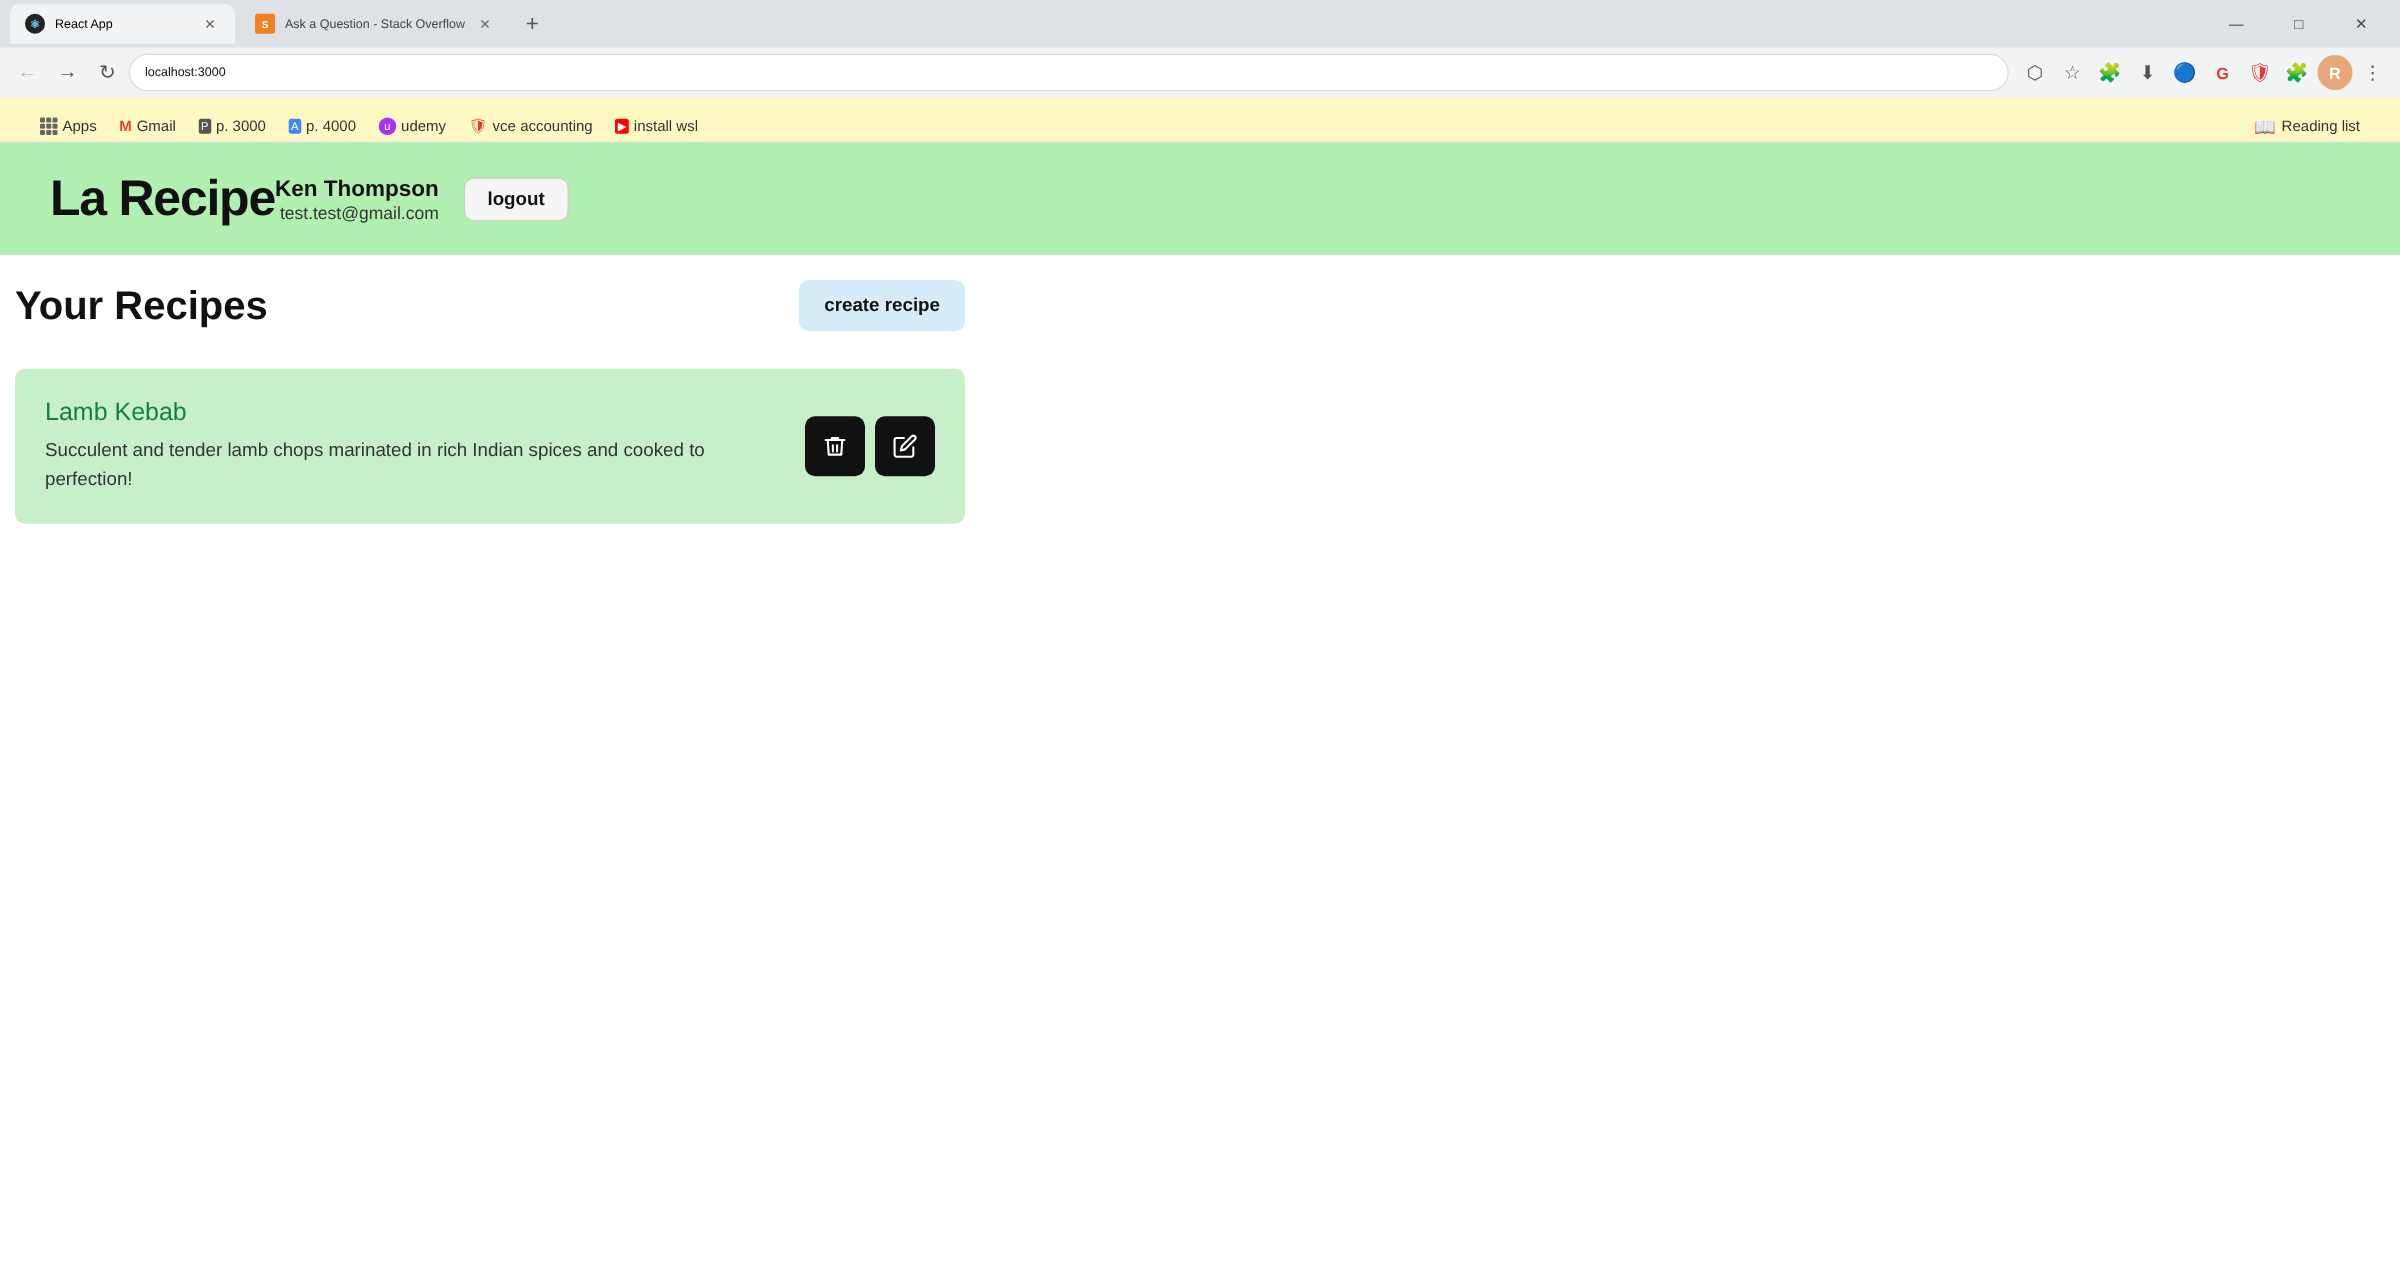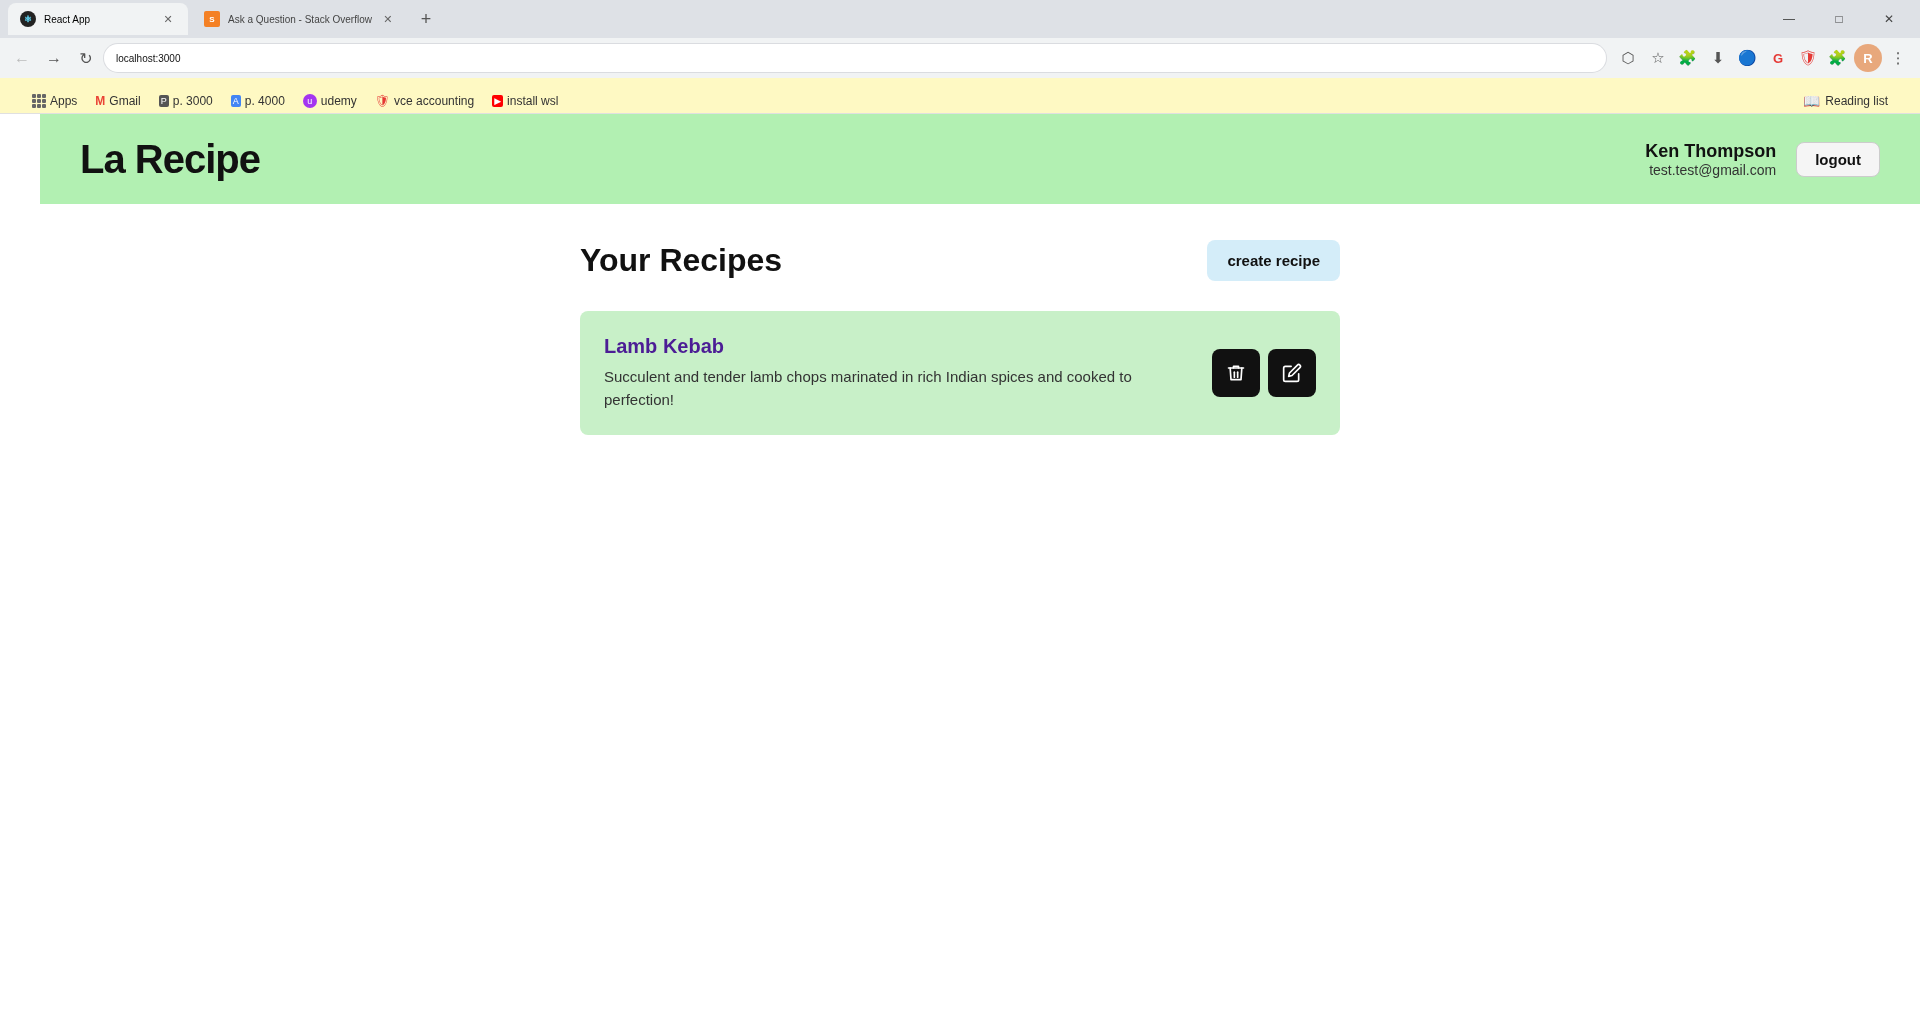--- a/index.html
+++ b/index.html
@@ -195,24 +195,22 @@
     .app-content {
       background: #fff;
       min-height: calc(1018px - 38px - 40px - 36px);
     }
 
     
     .app-header {
       background: #b2f0b2;
       display: flex;
       align-items: center;
-      justify-content: space-between;
       padding: 16px 40px;
       height: 90px;
-      margin-left: 40px;
     }
 
     .app-logo {
       font-size: 40px;
       font-weight: 900;
       color: #111;
       letter-spacing: -1px;
     }
 
     .header-right {
@@ -242,23 +240,24 @@
       border-radius: 8px;
       padding: 8px 18px;
       font-size: 15px;
       cursor: pointer;
       color: #111;
       font-weight: 700;
     }
 
     
     .main-content {
-      padding: 36px 0;
-      display: flex;
-      justify-content: center;
+      padding: 20px 0;
+      display: flex;
+      justify-content: flex-start;
+      margin-left: 12px;
     }
 
     .recipes-container {
       width: 760px;
     }
 
     .recipes-header {
       display: flex;
       align-items: center;
       justify-content: space-between;
@@ -291,22 +290,22 @@
       align-items: center;
       justify-content: space-between;
     }
 
     .recipe-info {
       flex: 1;
     }
 
     .recipe-name {
       font-size: 20px;
-      font-weight: 700;
-      color: #4c1d95;
+      font-weight: 400;
+      color: #15803d;
       margin-bottom: 8px;
     }
 
     .recipe-description {
       font-size: 15px;
       color: #333;
       line-height: 1.5;
       max-width: 580px;
     }
 

